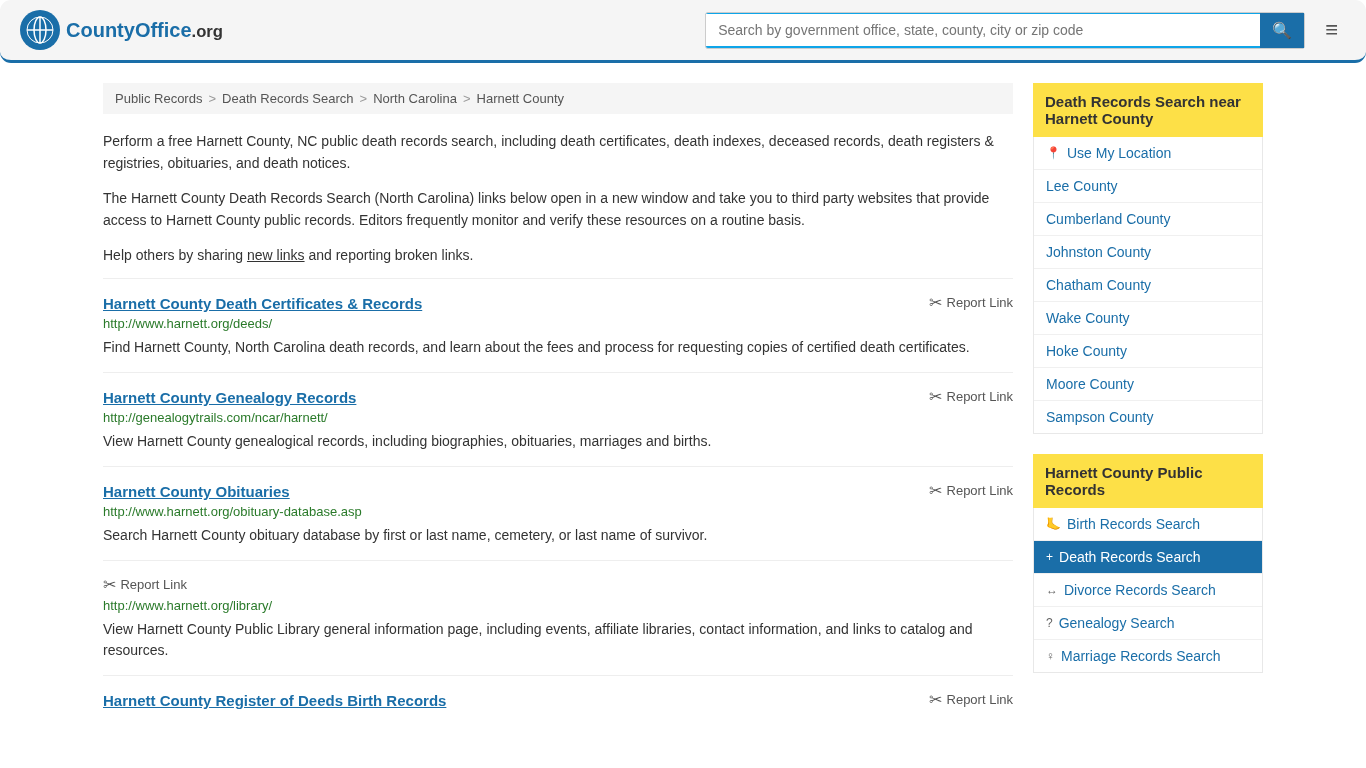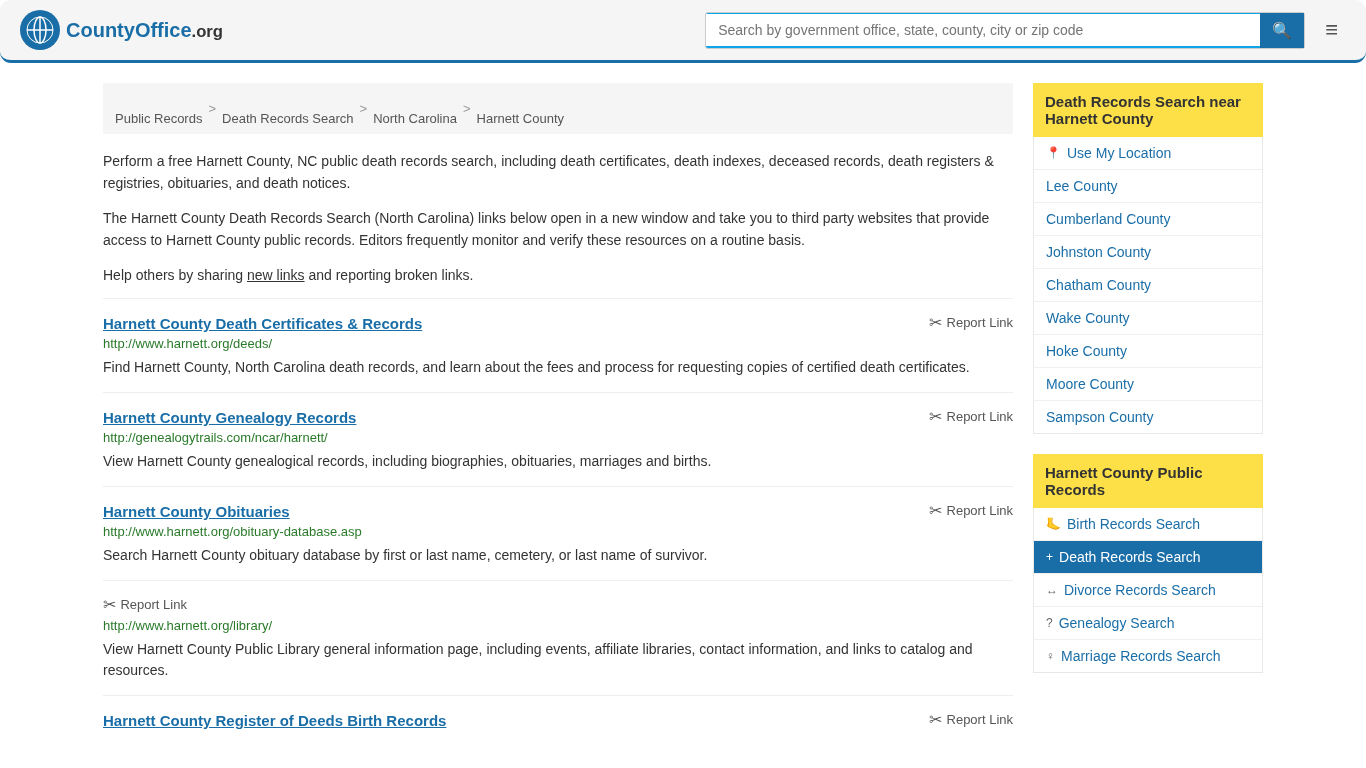--- a/index.html
+++ b/index.html
@@ -107,21 +107,20 @@
       color: #555;
       margin-bottom: 16px;
       display: flex;
       align-items: center;
       gap: 6px;
       flex-wrap: wrap;
     }
     .breadcrumb a {
       color: #555;
       text-decoration: none;
-      margin-top: 20px;
     }
     .breadcrumb .sep { color: #999; }
 
     
     .description p {
       margin-bottom: 12px;
       line-height: 1.6;
       font-size: 14px;
     }
     .description a {

